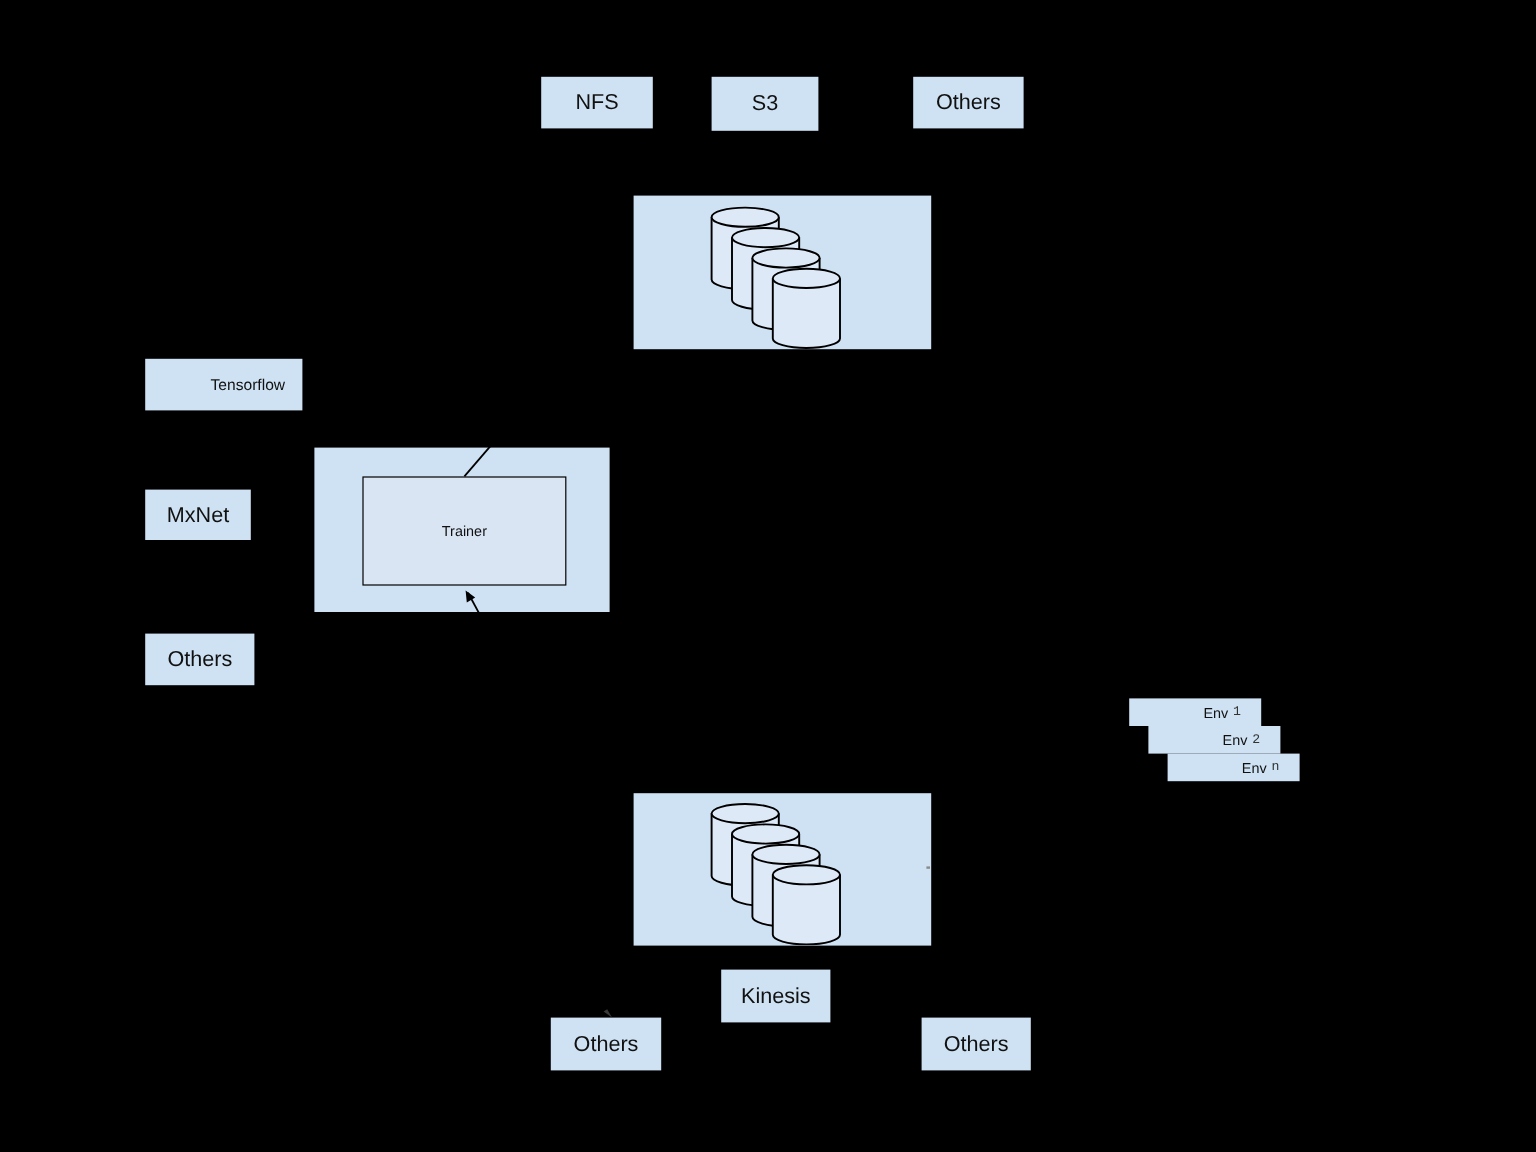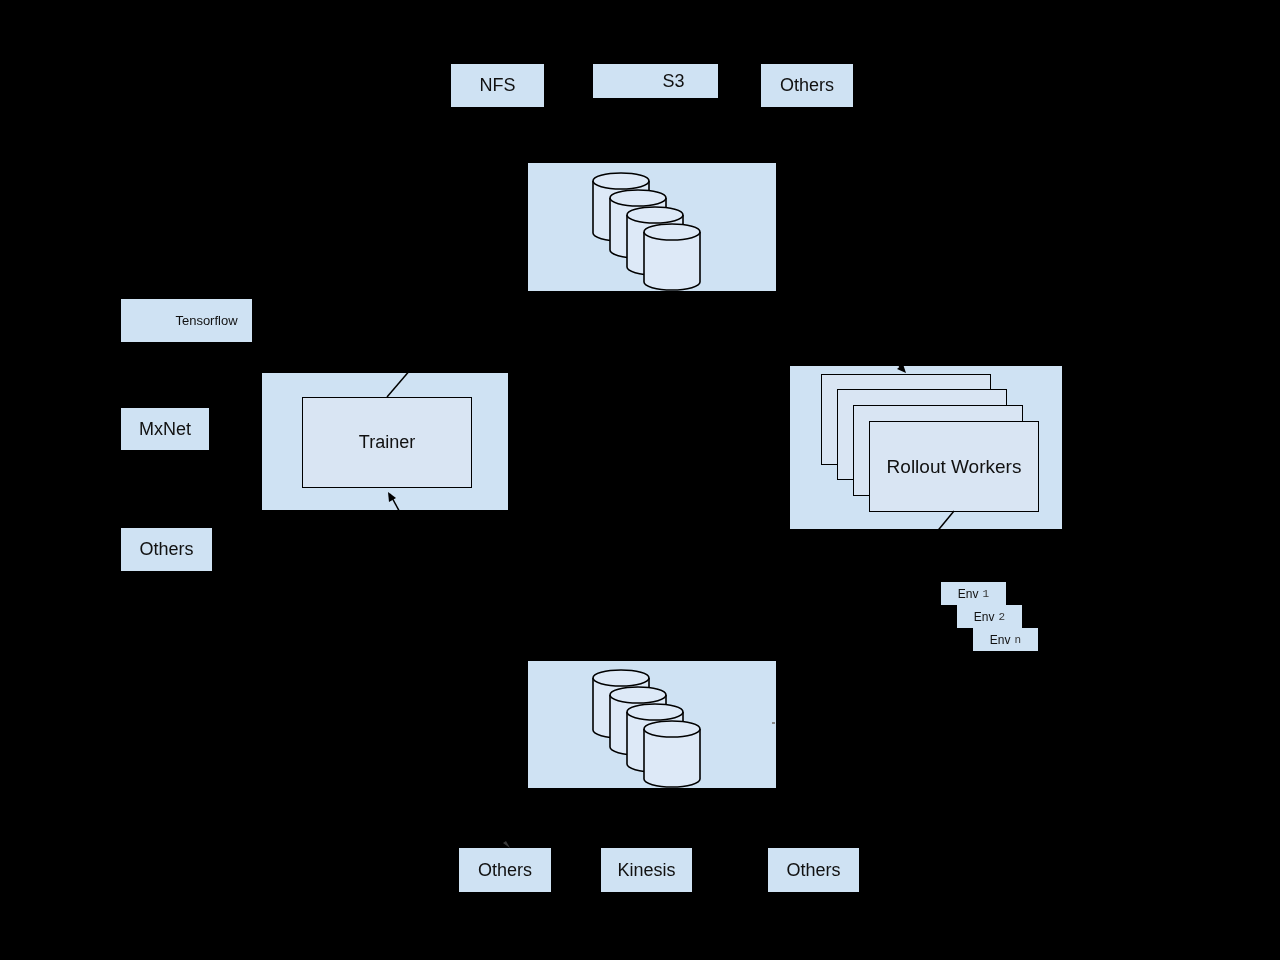--- a/index.html
+++ b/index.html
@@ -7,56 +7,56 @@
     position:relative;width:1280px;height:960px;background:#000000;
     font-family:"Liberation Sans", sans-serif;overflow:hidden;
   }
   .box{
     position:absolute;background:#cfe2f3;display:flex;
     align-items:center;justify-content:center;color:#111;
   }
   .label-box{font-size:18px;}
   
   .nfs{left:451px;top:64px;width:93px;height:43px;}
-  .s3{left:593px;top:64px;width:89px;height:34px;padding-left:36px;}
+  .s3{left:593px;top:64px;width:89px;height:45px;}
   .others-top{left:761px;top:64px;width:92px;height:43px;}
   
   .db-box-top{left:528px;top:163px;width:248px;height:128px;}
   .db-box-bottom{left:528px;top:661px;width:248px;height:127px;}
   .db-box-top svg,.db-box-bottom svg{position:absolute;left:0;top:0;}
   
   .tensorflow{left:121px;top:299px;width:91px;height:43px;font-size:13px;padding-left:40px;}
   .mxnet{left:121px;top:408px;width:88px;height:42px;}
   .others-left{left:121px;top:528px;width:91px;height:43px;}
   
   .trainer-outer{left:262px;top:373px;width:246px;height:137px;}
   .trainer-inner{
     position:absolute;left:40px;top:24px;width:170px;height:91px;
     background:#d9e5f3;border:1.5px solid #000;box-sizing:border-box;
-    display:flex;align-items:center;justify-content:center;font-size:18px;color:#111;
+    display:flex;align-items:center;justify-content:center;font-size:12px;color:#111;
   }
   
   .rollout-outer{left:790px;top:366px;width:272px;height:163px;}
   .worker-card{
     position:absolute;width:170px;height:91px;background:#d9e5f3;
     border:1.5px solid #000;box-sizing:border-box;
   }
   .wc1{left:31px;top:8px;}
   .wc2{left:47px;top:23px;}
   .wc3{left:63px;top:39px;}
   .wc4{left:79px;top:55px;display:flex;align-items:center;justify-content:center;font-size:19px;color:#111;}
   
-  .env-box{width:65px;height:23px;font-size:12px;gap:4px;}
+  .env-box{width:65px;height:23px;font-size:12px;gap:4px;padding-left:45px;}
   .env1{left:941px;top:582px;}
   .env2{left:957px;top:605px;}
   .env3{left:973px;top:628px;}
   .env-index{font-family:"Liberation Mono", monospace;font-size:11px;color:#333;}
   
   .redis{left:459px;top:848px;width:92px;height:44px;}
-  .kinesis{left:601px;top:848px;width:91px;height:44px;}
+  .kinesis{left:601px;top:808px;width:91px;height:44px;}
   .others-bottom{left:768px;top:848px;width:91px;height:44px;}
   
   .arrow-overlay{position:absolute;left:0;top:0;z-index:5;pointer-events:none;}
   .txt{white-space:nowrap;}
 </style>
 </head>
 <body>
 
 <div class="canvas">
 
@@ -94,28 +94,20 @@
   <div class="box label-box others-left">
     <span class="txt">Others</span>
   </div>
 
   <div class="box trainer-outer">
     <div class="trainer-inner">
       <span class="txt">Trainer</span>
     </div>
   </div>
 
-  <div class="box rollout-outer">
-    <div class="worker-card wc1"></div>
-    <div class="worker-card wc2"></div>
-    <div class="worker-card wc3"></div>
-    <div class="worker-card wc4">
-      <span class="txt">Rollout Workers</span>
-    </div>
-  </div>
 
   <div class="box env-box env1">
     <span class="txt">Env</span>
     <span class="env-index">1</span>
   </div>
   <div class="box env-box env2">
     <span class="txt">Env</span>
     <span class="env-index">2</span>
   </div>
   <div class="box env-box env3">

